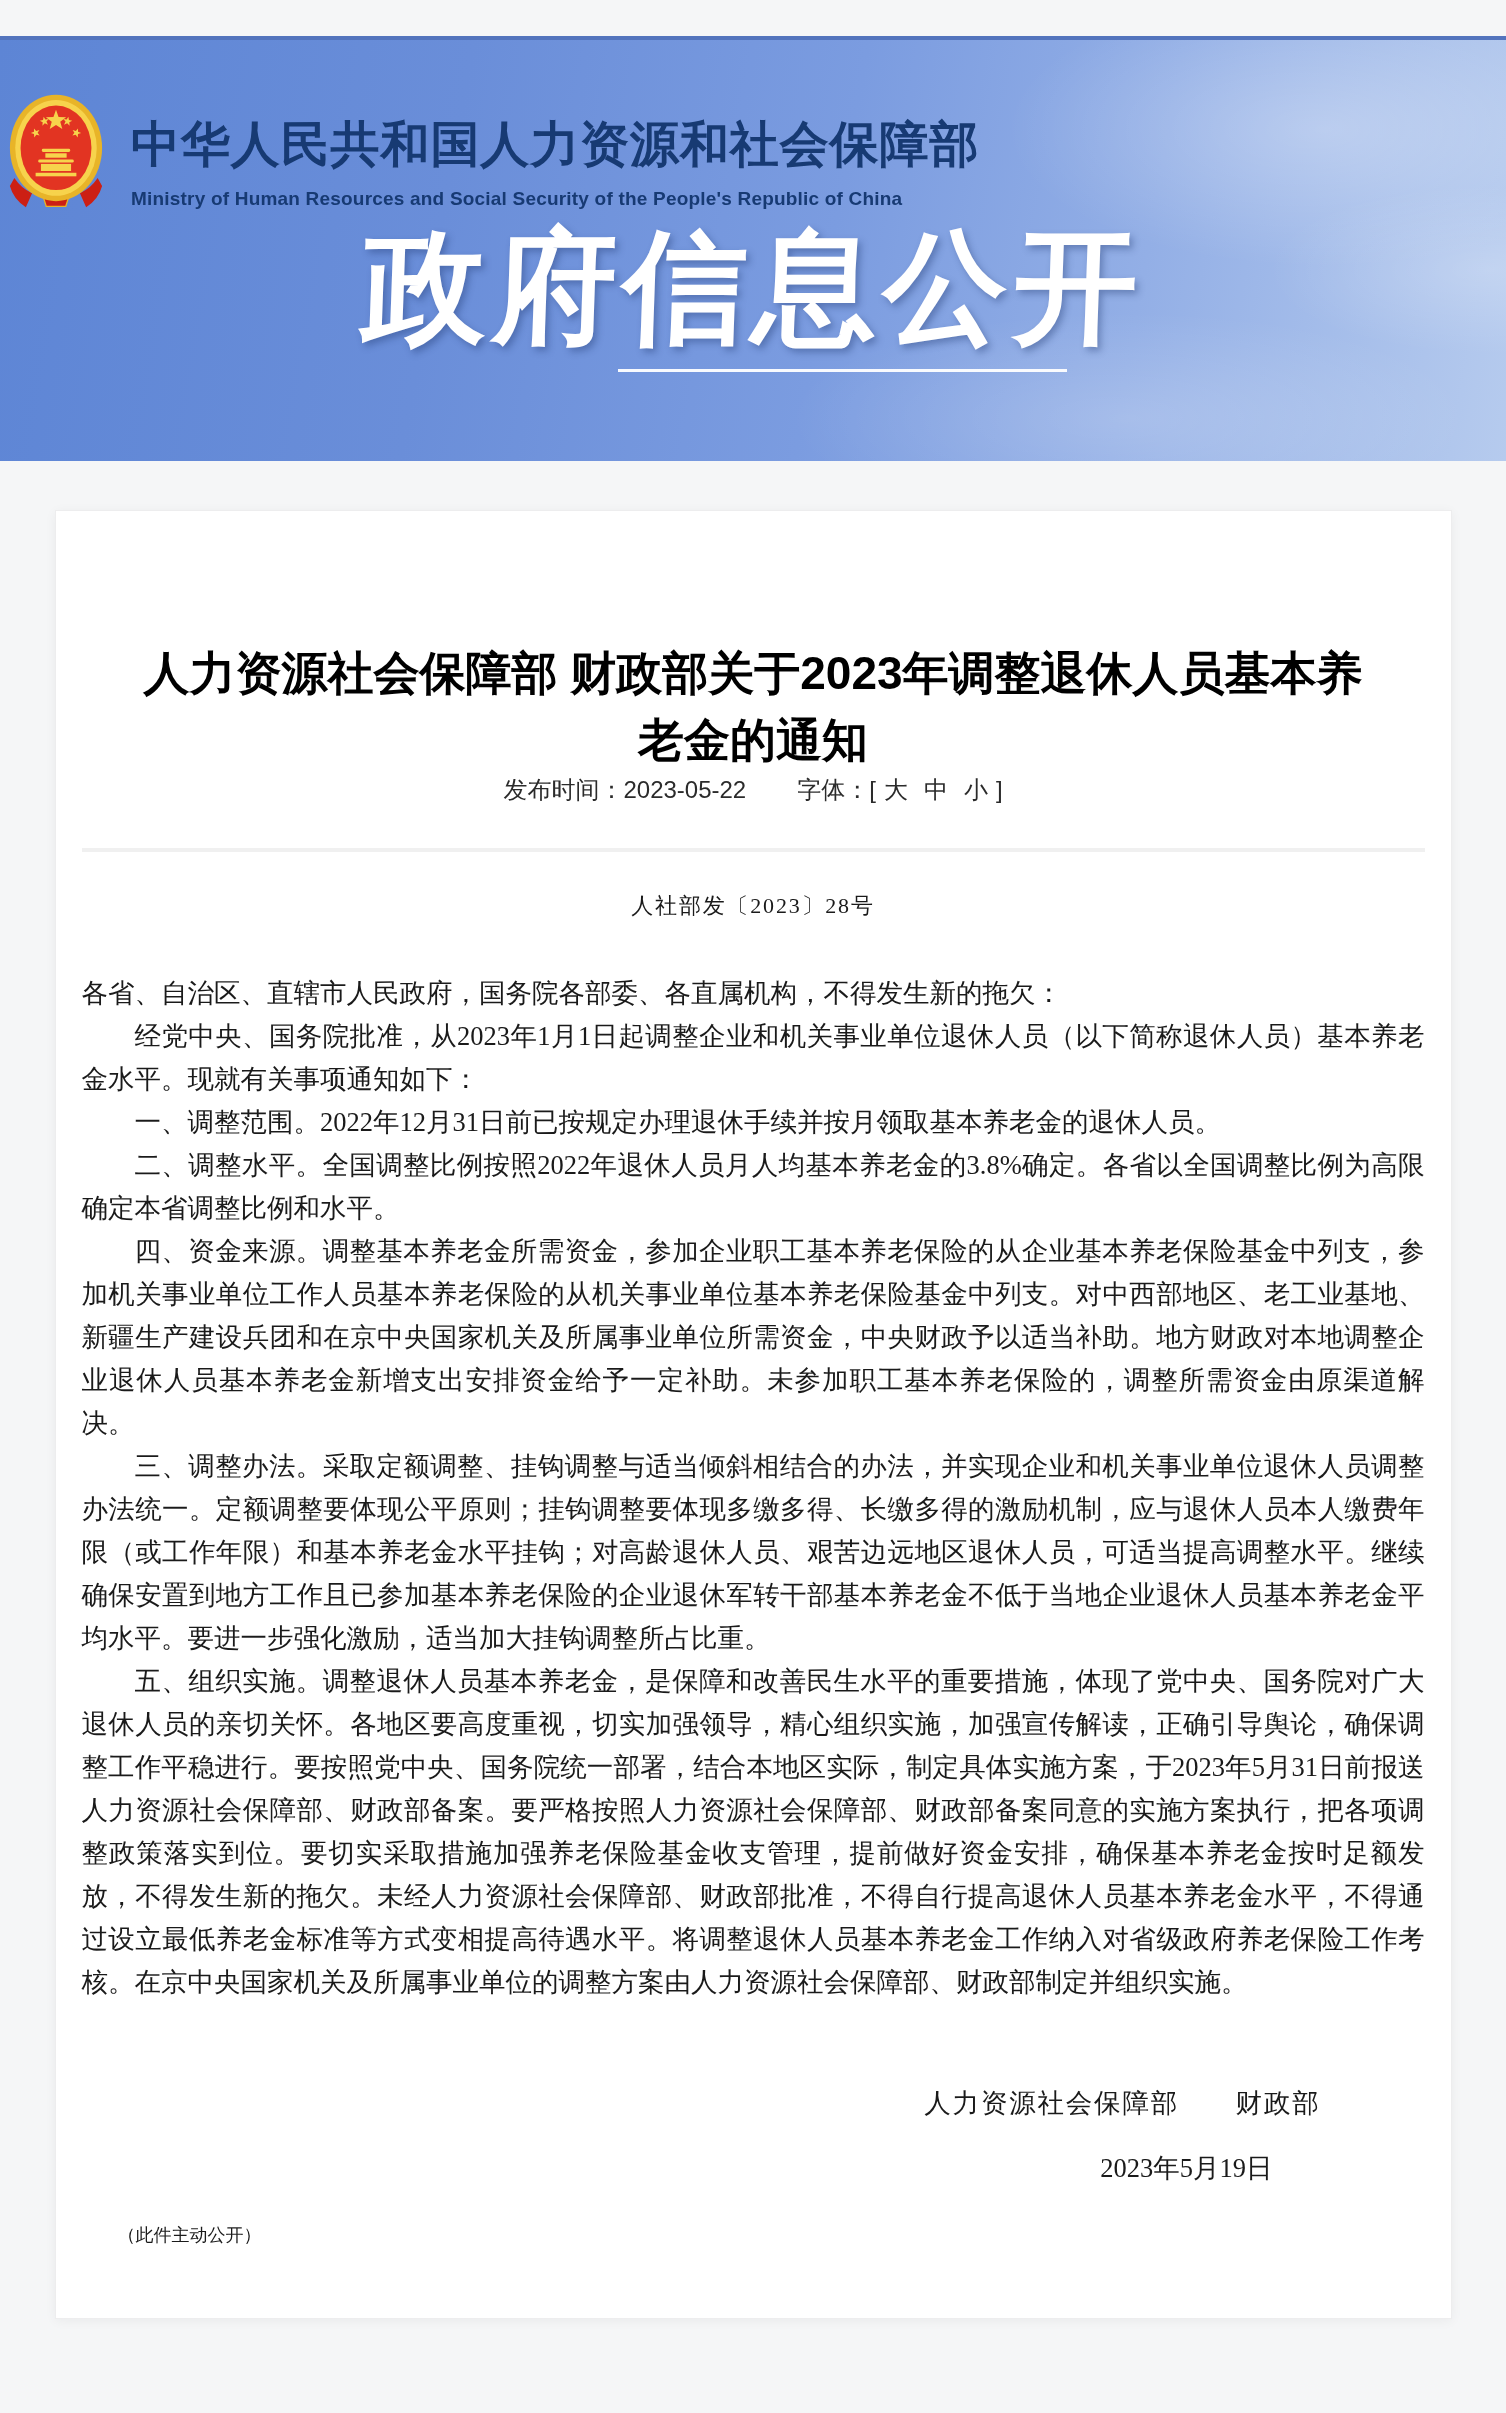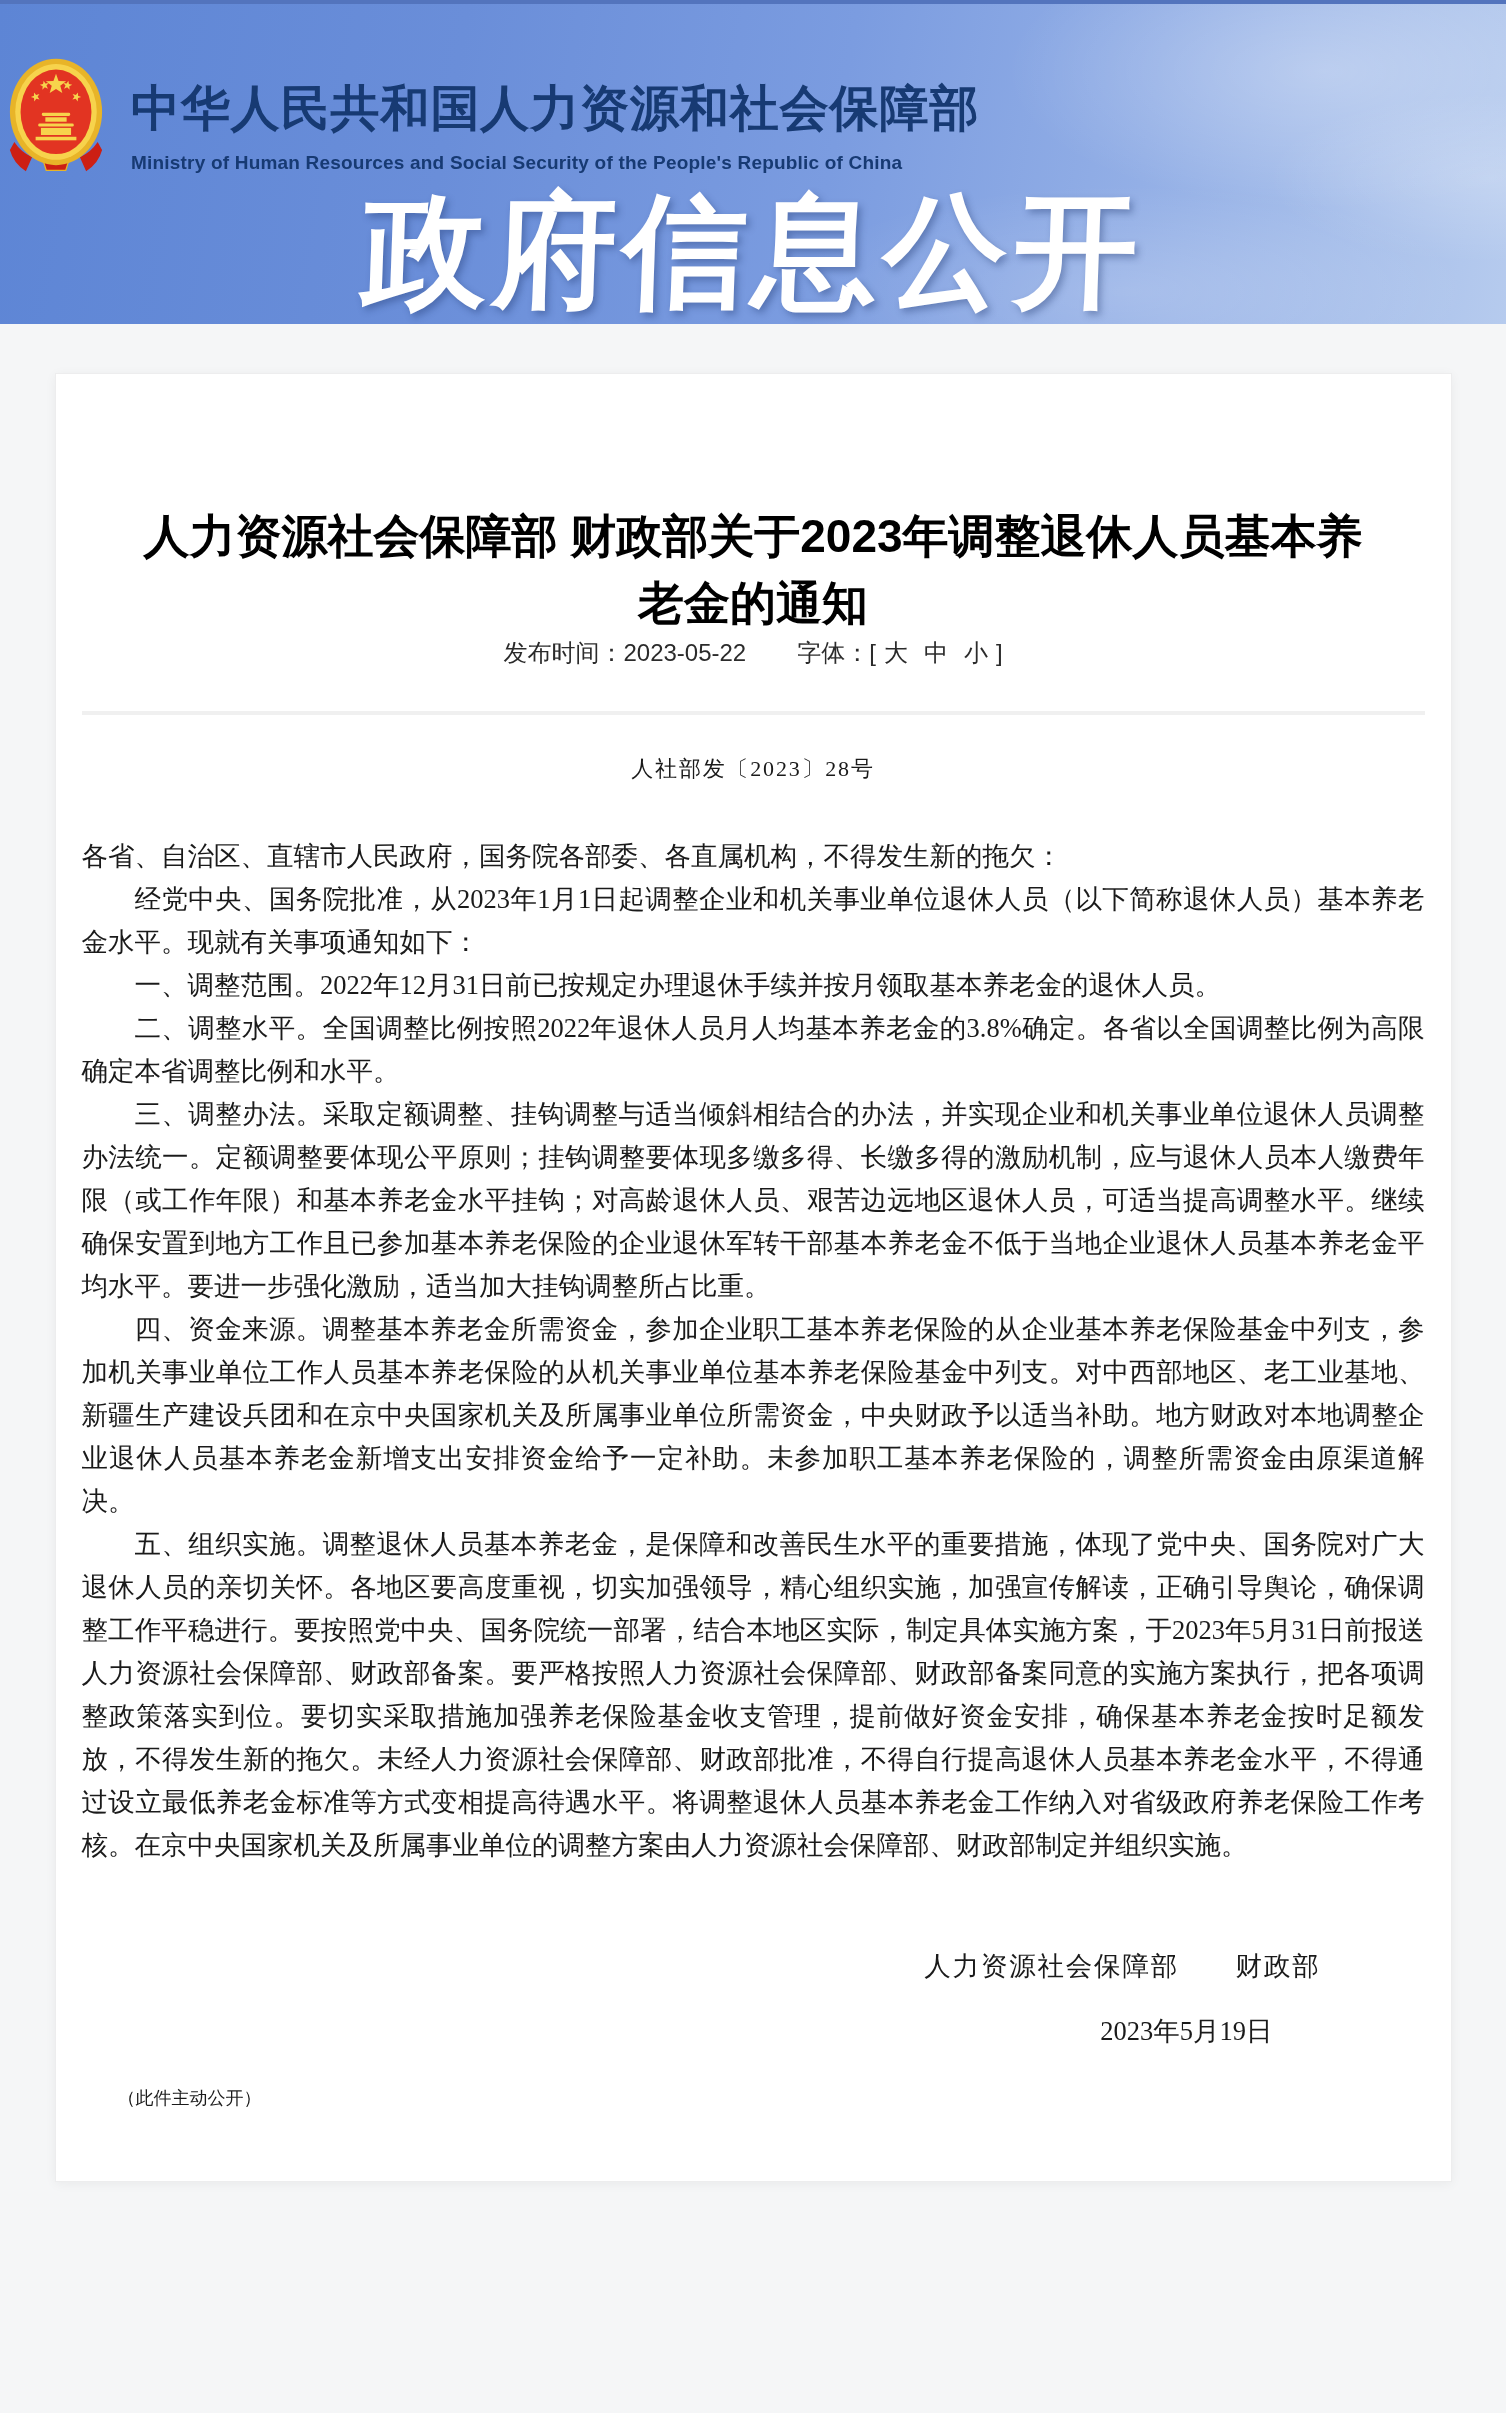--- a/index.html
+++ b/index.html
@@ -3,27 +3,28 @@
 <meta charset="utf-8">
 <style>
   html,body{margin:0;padding:0;}
   body{
     width:1506px;height:2413px;overflow:hidden;
     background:#f5f6f7;
     font-family:"Liberation Sans","DejaVu Sans",sans-serif;
   }
   
   .banner{
-    position:relative;height:324px;
+    position:relative;height:425px;
     background:
       radial-gradient(ellipse 530px 230px at 88% 22%, rgba(255,255,255,0.28), rgba(255,255,255,0) 60%),
       radial-gradient(ellipse 618px 194px at 75% 90%, rgba(255,255,255,0.18), rgba(255,255,255,0) 55%),
       radial-gradient(ellipse 371px 141px at 99% 55%, rgba(255,255,255,0.22), rgba(255,255,255,0) 60%),
       linear-gradient(100deg,#5d85d5 0%,#6a8ed9 30%,#7b9ce0 55%,#93afe6 75%,#b6cbee 100%);
     overflow:hidden;
+    margin-top:36px;
   }
   .banner-strip{position:absolute;top:0;left:0;width:100%;height:4.4px;background:#5374bd;}
   .emblem{position:absolute;left:8.8px;top:57px;width:94px;height:117px;}
   .ministry{position:absolute;left:131px;top:76px;color:#173a73;}
   .ministry-cn{
     font-size:49px;font-weight:bold;letter-spacing:0.9px;white-space:nowrap;
     color:#173a73;
   }
   .ministry-en{
     font-size:19px;font-weight:bold;margin-top:9.7px;letter-spacing:0.2px;white-space:nowrap;
@@ -137,22 +138,22 @@
 
   <div class="divider"></div>
 
   <div class="doc-number">人社部发〔2023〕28号</div>
 
   <div class="article-body">
       <p class="body-para">各省、自治区、直辖市人民政府，国务院各部委、各直属机构，不得发生新的拖欠：</p>
       <p class="body-para indent">经党中央、国务院批准，从2023年1月1日起调整企业和机关事业单位退休人员（以下简称退休人员）基本养老金水平。现就有关事项通知如下：</p>
       <p class="body-para indent">一、调整范围。2022年12月31日前已按规定办理退休手续并按月领取基本养老金的退休人员。</p>
       <p class="body-para indent">二、调整水平。全国调整比例按照2022年退休人员月人均基本养老金的3.8%确定。各省以全国调整比例为高限确定本省调整比例和水平。</p>
+      <p class="body-para indent">四、资金来源。调整基本养老金所需资金，参加企业职工基本养老保险的从企业基本养老保险基金中列支，参加机关事业单位工作人员基本养老保险的从机关事业单位基本养老保险基金中列支。对中西部地区、老工业基地、新疆生产建设兵团和在京中央国家机关及所属事业单位所需资金，中央财政予以适当补助。地方财政对本地调整企业退休人员基本养老金新增支出安排资金给予一定补助。未参加职工基本养老保险的，调整所需资金由原渠道解决。</p>
       <p class="body-para indent">三、调整办法。采取定额调整、挂钩调整与适当倾斜相结合的办法，并实现企业和机关事业单位退休人员调整办法统一。定额调整要体现公平原则；挂钩调整要体现多缴多得、长缴多得的激励机制，应与退休人员本人缴费年限（或工作年限）和基本养老金水平挂钩；对高龄退休人员、艰苦边远地区退休人员，可适当提高调整水平。继续确保安置到地方工作且已参加基本养老保险的企业退休军转干部基本养老金不低于当地企业退休人员基本养老金平均水平。要进一步强化激励，适当加大挂钩调整所占比重。</p>
-      <p class="body-para indent">四、资金来源。调整基本养老金所需资金，参加企业职工基本养老保险的从企业基本养老保险基金中列支，参加机关事业单位工作人员基本养老保险的从机关事业单位基本养老保险基金中列支。对中西部地区、老工业基地、新疆生产建设兵团和在京中央国家机关及所属事业单位所需资金，中央财政予以适当补助。地方财政对本地调整企业退休人员基本养老金新增支出安排资金给予一定补助。未参加职工基本养老保险的，调整所需资金由原渠道解决。</p>
       <p class="body-para indent">五、组织实施。调整退休人员基本养老金，是保障和改善民生水平的重要措施，体现了党中央、国务院对广大退休人员的亲切关怀。各地区要高度重视，切实加强领导，精心组织实施，加强宣传解读，正确引导舆论，确保调整工作平稳进行。要按照党中央、国务院统一部署，结合本地区实际，制定具体实施方案，于2023年5月31日前报送人力资源社会保障部、财政部备案。要严格按照人力资源社会保障部、财政部备案同意的实施方案执行，把各项调整政策落实到位。要切实采取措施加强养老保险基金收支管理，提前做好资金安排，确保基本养老金按时足额发放，不得发生新的拖欠。未经人力资源社会保障部、财政部批准，不得自行提高退休人员基本养老金水平，不得通过设立最低养老金标准等方式变相提高待遇水平。将调整退休人员基本养老金工作纳入对省级政府养老保险工作考核。在京中央国家机关及所属事业单位的调整方案由人力资源社会保障部、财政部制定并组织实施。</p>
     </div>
 
   <div class="signature">
     <div class="sig-org">人力资源社会保障部　　财政部</div>
     <div class="sig-date">2023年5月19日</div>
   </div>
 
   <div class="footnote">（此件主动公开）</div>
 </div>

